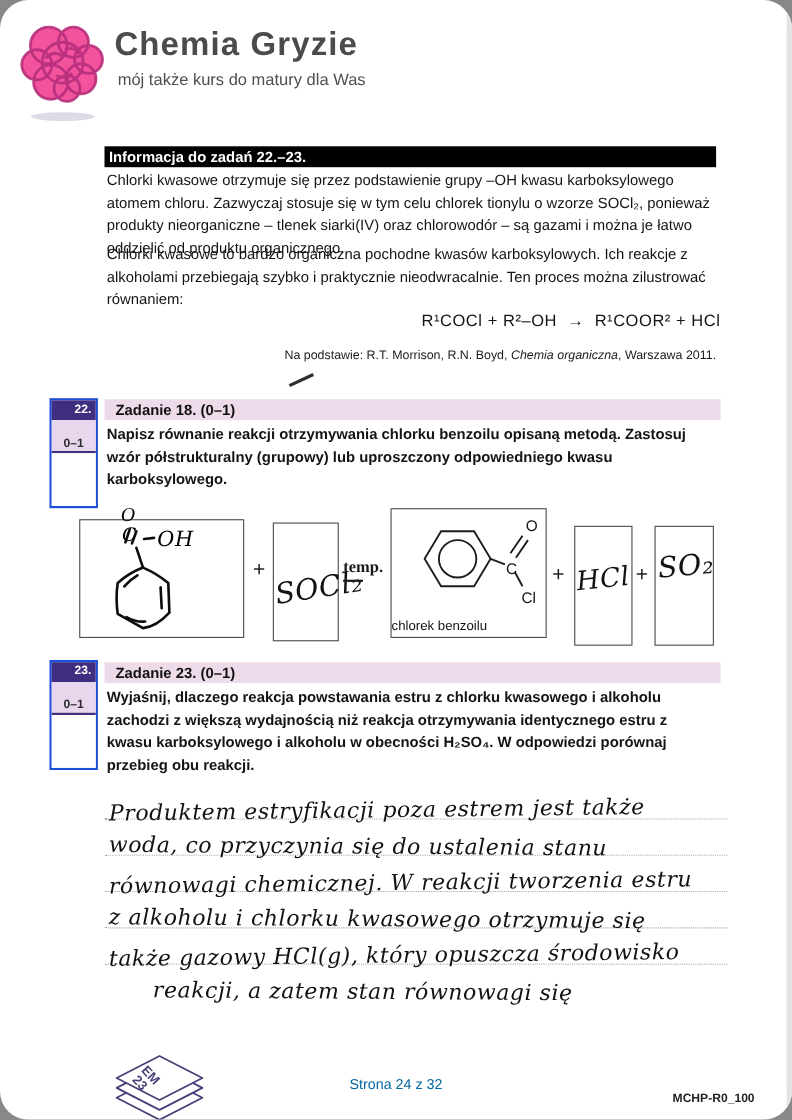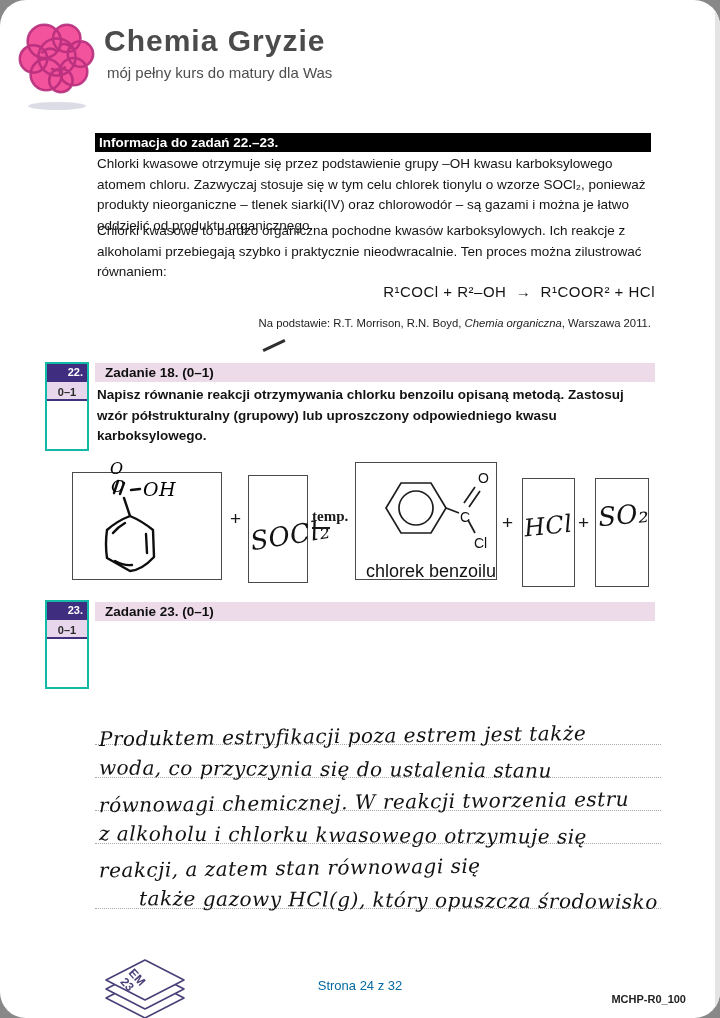--- a/index.html
+++ b/index.html
@@ -21,42 +21,42 @@
     padding:2px 4px; width:548px;
   }
   .body-text { font-size:13.5px; line-height:20.5px; width:552px; margin:0; }
   .bold { font-weight:700; }
   .equation { font-size:15px; letter-spacing:0.5px; white-space:pre; width:560px; text-align:right; }
   .citation { font-size:11.3px; width:556px; text-align:right; color:#1c1c1c; }
   .citation i { font-style:italic; }
   .tick { width:24px; border-top:3px solid #2f2f2f; transform:rotate(-25deg); }
 
   
-  .badge { width:40px; border:2px solid #14b8a6; background:#fff; }
+  .badge { width:40px; border:2px solid #1d4ed8; background:#fff; }
   .badge .num {
     background:#3f2d80; color:#fff; font-size:11px; font-weight:700;
     text-align:right; padding:2px 4px 2px 0; height:14px;
   }
   .badge .pts {
     background:#e8d7ec; color:#2a2a2a; font-size:11px; font-weight:700;
-    text-align:center; height:13px; padding-top:4px; border-bottom:2px solid #40307e;
+    text-align:center; height:13px; padding-top:15px; border-bottom:2px solid #40307e;
   }
   .badge .blank { height:48px; background:#fff; }
 
   .task-title-bar {
     background:#eedbea; width:550px; height:15px; padding:2px 0 2px 10px;
     font-size:13.5px; font-weight:700; color:#101010;
   }
 
   
   .scheme-box { border:1.6px solid #4a4a4a; background:#fff; }
   .plus { font-size:19px; font-weight:400; color:#1a1a1a; }
   .cond { font-size:15px; font-family:"Liberation Serif", serif; font-weight:700; color:#1a1a1a; }
   .cond-dash { width:18px; border-top:2.4px solid #1a1a1a; margin-top:2px; }
-  .product-caption { font-size:18px; color:#111; text-align:right; width:100%; }
+  .product-caption { font-size:12px; color:#111; text-align:left; width:100%; }
 
   
   .hw {
     font-family:"DejaVu Serif", serif; font-style:italic; color:#121212;
     letter-spacing:0.5px;
   }
   .hw-formula { font-size:26px; display:inline-block; }
   .answer-area { width:566px;text-align:right; }
   .answer-row { position:relative; height:32px; }
   .answer-row.dotted { border-bottom:1.6px dotted #a8a8a8; }
@@ -96,21 +96,21 @@
         <circle cx="22" cy="48" r="14"></circle>
       <circle cx="46" cy="46" r="19"></circle>
         <circle cx="63" cy="61" r="14"></circle>
       <circle cx="35" cy="64" r="16"></circle>
         <circle cx="50" cy="70" r="12"></circle>
       <path d="M30,42 q8,-8 16,-2 M48,34 q9,-4 13,4 M40,58 q8,4 15,-2"></path>
     </g>
   </svg>
   <div class="abs brain-shadow" style="left:28px;top:102px;"></div>
   <div class="abs brand-title" style="left:104px;top:24px;">Chemia Gryzie</div>
-  <div class="abs brand-tagline" style="left:107px;top:64px;">mój pełny kurs do matury dla Was</div>
+  <div class="abs brand-tagline" style="left:107px;top:64px;">mój także kurs do matury dla Was</div>
 
   <div class="abs info-bar" style="left:95px;top:133px;">Informacja do zadań 22.–23.</div>
   <p class="abs body-text" style="left:97px;top:154px;">Chlorki kwasowe otrzymuje się przez podstawienie grupy –OH kwasu karboksylowego atomem chloru. Zazwyczaj stosuje się w tym celu chlorek tionylu o wzorze SOCl₂, ponieważ produkty nieorganiczne – tlenek siarki(IV) oraz chlorowodór – są gazami i można je łatwo oddzielić od produktu organicznego.</p>
   <p class="abs body-text" style="left:97px;top:221px;">Chlorki kwasowe to bardzo organiczna pochodne kwasów karboksylowych. Ich reakcje z alkoholami przebiegają szybko i praktycznie nieodwracalnie. Ten proces można zilustrować równaniem:</p>
   <div class="abs equation" style="left:95px;top:283px;">R¹COCl + R²–OH  →  R¹COOR² + HCl</div>
   <div class="abs citation" style="left:95px;top:317px;">
     <span>Na podstawie: R.T. Morrison, R.N. Boyd, </span><i>Chemia organiczna</i><span>, Warszawa 2011.</span>
   </div>
   <div class="abs tick" style="left:262px;top:344px;"></div>
 
@@ -173,39 +173,40 @@
 
   <div class="abs scheme-box" style="left:595px;top:478px;width:52px;height:107px;"></div>
   <span class="abs hw hw-formula" style="left:598px;top:500px;transform:rotate(-5deg);">SO₂</span>
 
   <div class="abs badge" style="left:45px;top:600px;">
     <div class="num">23.</div>
     <div class="pts">0–1</div>
     <div class="blank"></div>
   </div>
   <div class="abs task-title-bar" style="left:95px;top:602px;">Zadanie 23. (0–1)</div>
+  <p class="abs body-text bold" style="left:97px;top:624px;">Wyjaśnij, dlaczego reakcja powstawania estru z chlorku kwasowego i alkoholu zachodzi z większą wydajnością niż reakcja otrzymywania identycznego estru z kwasu karboksylowego i alkoholu w obecności H₂SO₄. W odpowiedzi porównaj przebieg obu reakcji.</p>
 
   <div class="abs answer-area" style="left:95px;top:712px;">
     <div class="answer-row dotted">
       <span class="hw hw-line">Produktem estryfikacji poza estrem jest także</span>
     </div>
     <div class="answer-row dotted">
       <span class="hw hw-line">woda, co przyczynia się do ustalenia stanu</span>
     </div>
     <div class="answer-row dotted">
       <span class="hw hw-line">równowagi chemicznej. W reakcji tworzenia estru</span>
     </div>
     <div class="answer-row dotted">
       <span class="hw hw-line">z alkoholu i chlorku kwasowego otrzymuje się</span>
+    </div>
+    <div class="answer-row dotted">
+      <span class="hw hw-line">także gazowy HCl(g), który opuszcza środowisko</span>
     </div>
     <div class="answer-row">
       <span class="hw hw-line">reakcji, a zatem stan równowagi się</span>
-    </div>
-    <div class="answer-row dotted">
-      <span class="hw hw-line">także gazowy HCl(g), który opuszcza środowisko</span>
     </div>
   </div>
 
   <svg class="abs" style="left:98px;top:958px;" width="95" height="64" viewBox="0 0 95 64">
     <g fill="#ffffff" stroke="#4a3f78" stroke-width="1.6" stroke-linejoin="round">
       <path d="M47,20 L86,40 L47,60 L8,40 Z"></path>
       <path d="M47,11 L86,31 L47,51 L8,31 Z"></path>
       <path d="M47,2 L86,22 L47,42 L8,22 Z"></path>
     </g>
     <g transform="translate(36,10) rotate(48)" fill="#4a3f78" font-family="Liberation Sans, sans-serif" font-weight="bold" font-size="12">

